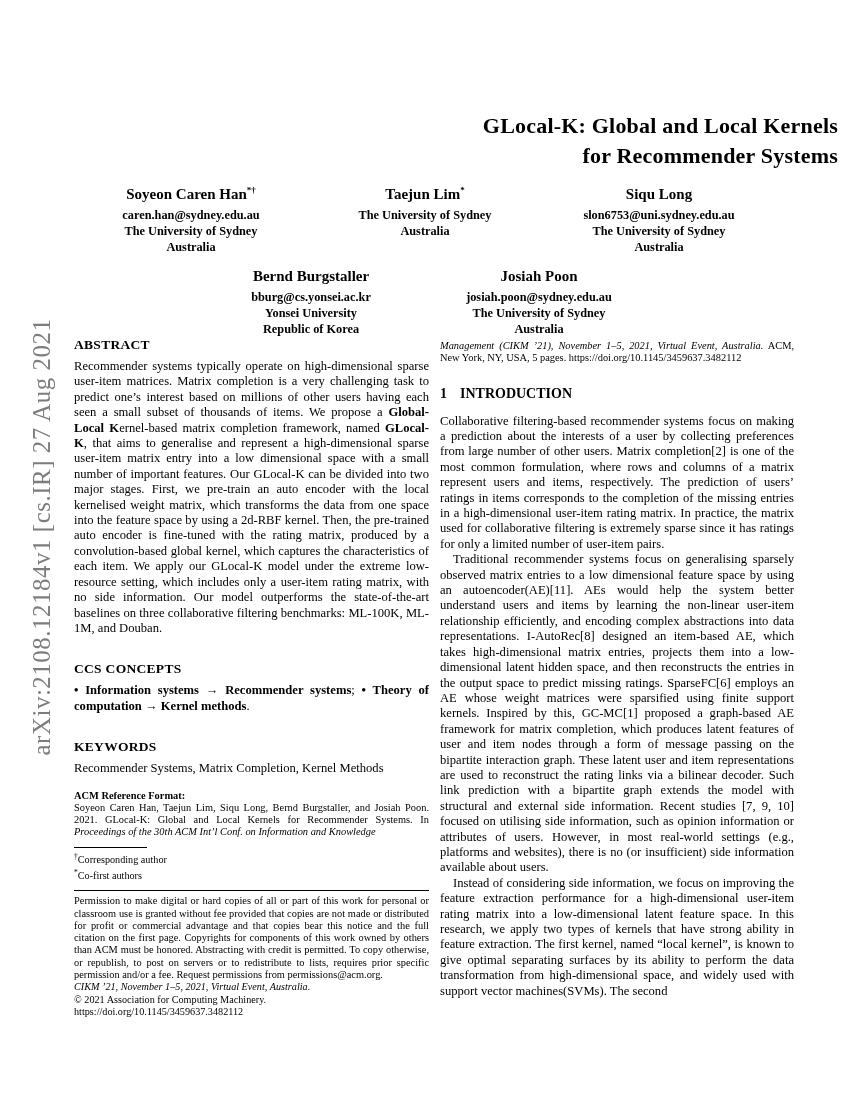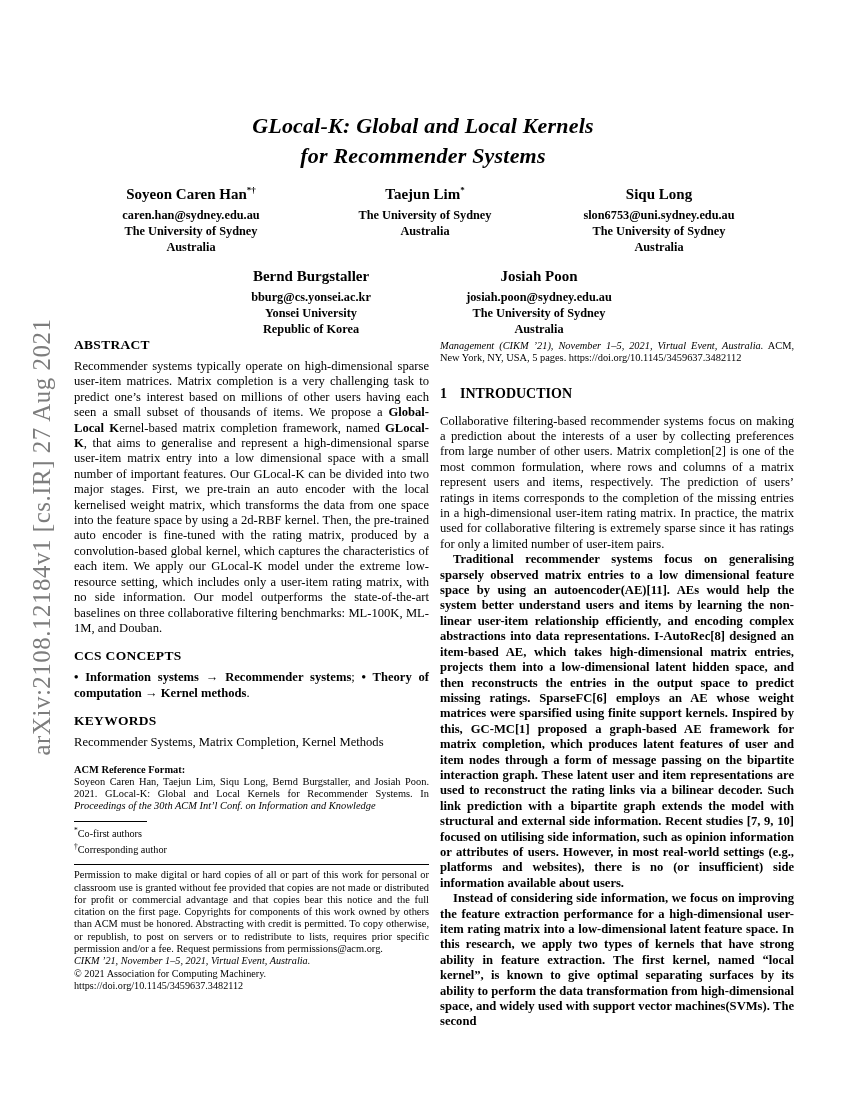--- a/index.html
+++ b/index.html
@@ -8,46 +8,46 @@
     position:relative; width:850px; height:1100px; margin:0 auto;
     background:#ffffff; color:#000;
     font-family:"Liberation Serif","DejaVu Serif",serif;
     overflow:hidden;
   }
   .watermark {
     position:absolute; left:42px; top:537px;
     transform:translate(-50%,-50%) rotate(-90deg);
     white-space:nowrap; font-size:25px; color:#7d7d7d; letter-spacing:0.5px;
   }
-  .title-block { position:absolute; left:0; right:4px; top:111px; text-align:center;font-style:italic; }
+  .title-block { position:absolute; left:0; right:12px; top:111px; text-align:right; }
   .title-line { font-size:22px; font-weight:bold; line-height:30px; letter-spacing:0.2px; }
   .authors-row-1 { position:absolute; left:74px; top:181px; width:702px; display:flex; }
   .authors-row-2 { position:absolute; left:197px; top:263px; width:456px; display:flex;align-items:center; }
   .author-card { flex:1; text-align:center;font-weight:bold; }
   .author-name { font-size:15px; line-height:19px; margin-bottom:3px; }
   .author-name sup { font-size:9px; }
   .author-detail { font-size:12.3px; line-height:16px; }
   .col { position:absolute; top:337px; }
   .col-left  { left:74px;  width:355px; }
   .col-right { left:440px; width:354px; top:340px; }
   .sec-heading { font-size:13.5px; font-weight:bold; letter-spacing:0.3px; margin-bottom:6px; }
   .body-par { font-size:12.6px; line-height:15.4px; text-align:justify; }
   .body-par b { font-weight:bold; }
-  .mt-sec { margin-top:12px; }
+  .mt-sec { margin-top:25px; }
   .small-heading { font-size:10.4px; font-weight:bold; margin-top:12px; line-height:13px; }
   .small-par { font-size:10.4px; line-height:12.3px; text-align:justify; }
   .small-par i, .small-line i { font-style:italic; }
   .footnote-rule { width:73px; border:none; border-top:1px solid #000; margin:9px 0 3px 0; }
   .full-rule { width:100%; border:none; border-top:1px solid #000; margin:7px 0 4px 0; }
   .footnote-line { font-size:10.2px; line-height:12.5px; }
   .footnote-line sup { font-size:7.5px; }
   .small-line { font-size:10.2px; line-height:12.3px; }
   .intro-heading { font-size:14px; font-weight:bold; margin-top:21px; margin-bottom:12px; }
   .intro-heading .sec-num { margin-right:13px; }
-  .indent { text-indent:13px;font-weight:bold; }
+  .indent { text-indent:13px; }
 </style>
 </head>
 <body>
 
 <div class="page">
 
   <div class="watermark">arXiv:2108.12184v1 [cs.IR] 27 Aug 2021</div>
 
   <div class="title-block">
     <div class="title-line">GLocal-K: Global and Local Kernels</div>
@@ -96,22 +96,22 @@
     <div class="sec-heading mt-sec">CCS CONCEPTS</div>
     <p class="body-par"><b>• Information systems → Recommender systems</b><span>; </span><b>• Theory of computation → Kernel methods</b><span>.</span></p>
 
     <div class="sec-heading mt-sec">KEYWORDS</div>
     <p class="body-par">Recommender Systems, Matrix Completion, Kernel Methods</p>
 
     <div class="small-heading">ACM Reference Format:</div>
     <p class="small-par"><span>Soyeon Caren Han, Taejun Lim, Siqu Long, Bernd Burgstaller, and Josiah Poon. 2021. GLocal-K: Global and Local Kernels for Recommender Systems. In </span><i>Proceedings of the 30th ACM Int’l Conf. on Information and Knowledge</i></p>
 
     <hr class="footnote-rule">
+    <div class="footnote-line"><sup>†</sup><span>Corresponding author</span></div>
     <div class="footnote-line"><sup>*</sup><span>Co-first authors</span></div>
-    <div class="footnote-line"><sup>†</sup><span>Corresponding author</span></div>
 
     <hr class="full-rule">
     <p class="small-par">Permission to make digital or hard copies of all or part of this work for personal or classroom use is granted without fee provided that copies are not made or distributed for profit or commercial advantage and that copies bear this notice and the full citation on the first page. Copyrights for components of this work owned by others than ACM must be honored. Abstracting with credit is permitted. To copy otherwise, or republish, to post on servers or to redistribute to lists, requires prior specific permission and/or a fee. Request permissions from permissions@acm.org.</p>
     <div class="small-line"><i>CIKM ’21, November 1–5, 2021, Virtual Event, Australia.</i></div>
     <div class="small-line">© 2021 Association for Computing Machinery.</div>
     <div class="small-line">https://doi.org/10.1145/3459637.3482112</div>
   </div>
 
   <div class="col col-right">
     <p class="small-par"><i>Management (CIKM ’21), November 1–5, 2021, Virtual Event, Australia.</i><span> ACM, New York, NY, USA, 5 pages. https://doi.org/10.1145/3459637.3482112</span></p>

